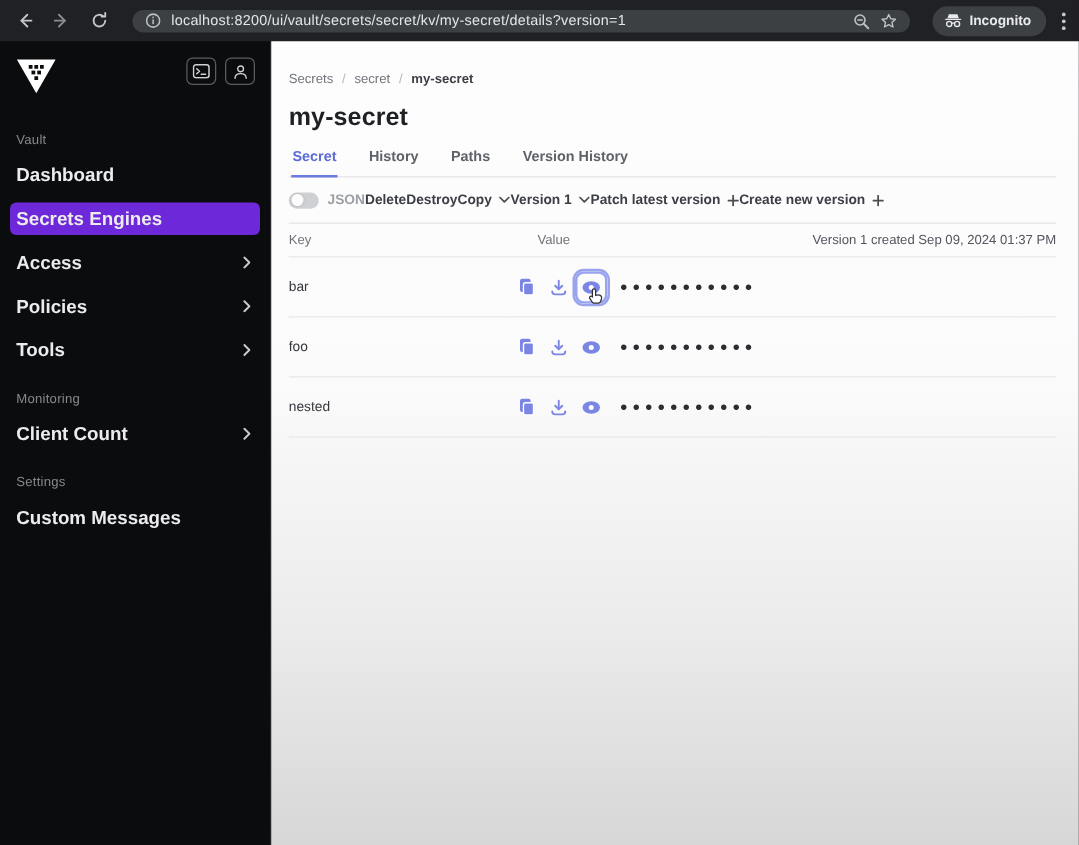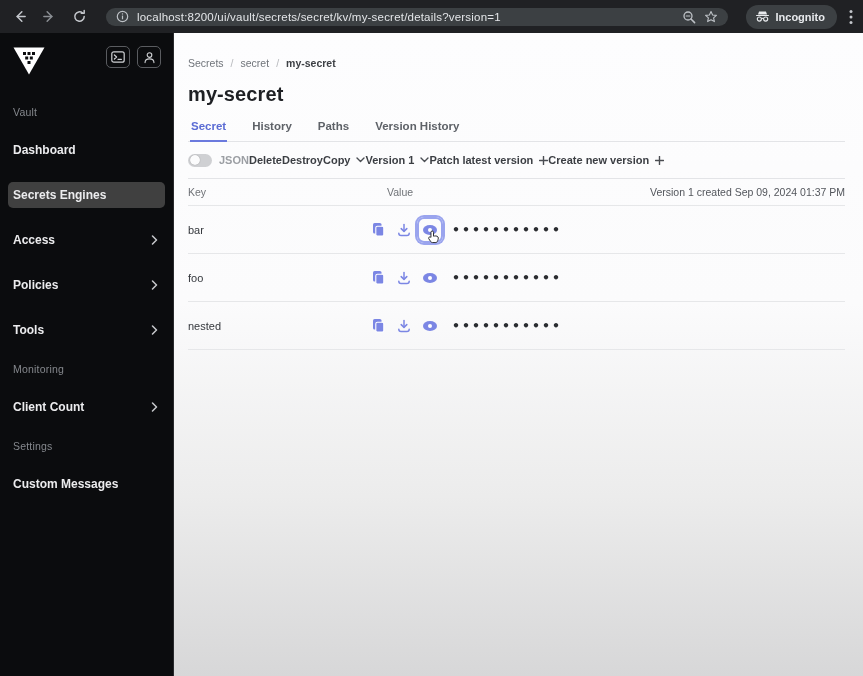--- a/index.html
+++ b/index.html
@@ -36,40 +36,40 @@
     align-items:center; gap:6px; padding:0 12px 0 9px; color:#e8eaed;
     font-size:11px; font-weight:700; flex:none; margin-left:6px;
   }
   .dots { color:#c4c7cc; margin-left:8px; flex:none; display:flex; }
 
   
   .app { display:flex; height:643px; }
 
   
   .sidebar {
-    width:174px; flex:none; background:#0b0c0e; color:#e7e8ea;
+    width:217px; flex:none; background:#0b0c0e; color:#e7e8ea;
     border-right:1px solid #28292c; padding:13px 8px 0 8px;
   }
   .sb-top { display:flex; align-items:flex-start; padding:0 4px 0 4px; }
   .sb-top .spacer { flex:1; }
   .sb-iconbtn {
     width:24px; height:22px; border:1px solid #5a5c60; border-radius:5px;
     display:flex; align-items:center; justify-content:center; color:#cfd1d4;
     margin-left:7px;
   }
   .sb-section-label {
     font-size:10.5px; color:#85888d; margin:20px 5px 6px 5px; letter-spacing:.2px;
   }
   .sb-section-label.first { margin-top:30px; }
   .sb-item {
     height:26px; display:flex; align-items:center; border-radius:5px;
-    padding:0 7px 0 5px; font-size:12px; font-weight:600; color:#ececee;
-    margin:19px 0; cursor:default;
-  }
-  .sb-item.selected { background:#404040; }
+    padding:0 7px 0 5px; font-size:15px; font-weight:600; color:#ececee;
+    margin:9px 0; cursor:default;
+  }
+  .sb-item.selected { background:#6d28d9; }
   .sb-item .grow { flex:1; }
   .sb-chev { color:#c9cbce; display:flex; }
 
   
   .content {
     flex:1; position:relative;
     background:linear-gradient(180deg,#fdfdfe 0%,#fbfbfc 42%,#ececec 72%,#d7d7d8 100%);
     padding:24px 18px 0 14px; color:#3a3d42;
   }
   .breadcrumb { display:flex; align-items:center; gap:7px; font-size:10.5px; color:#70747a; }

